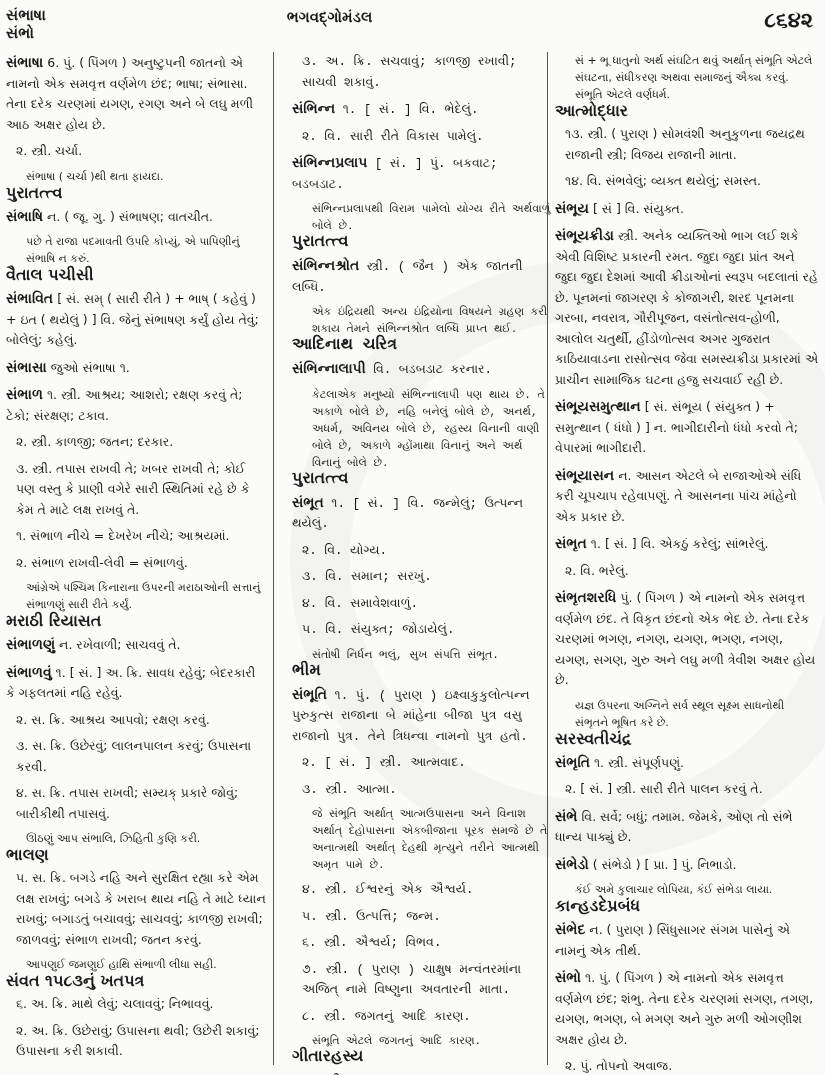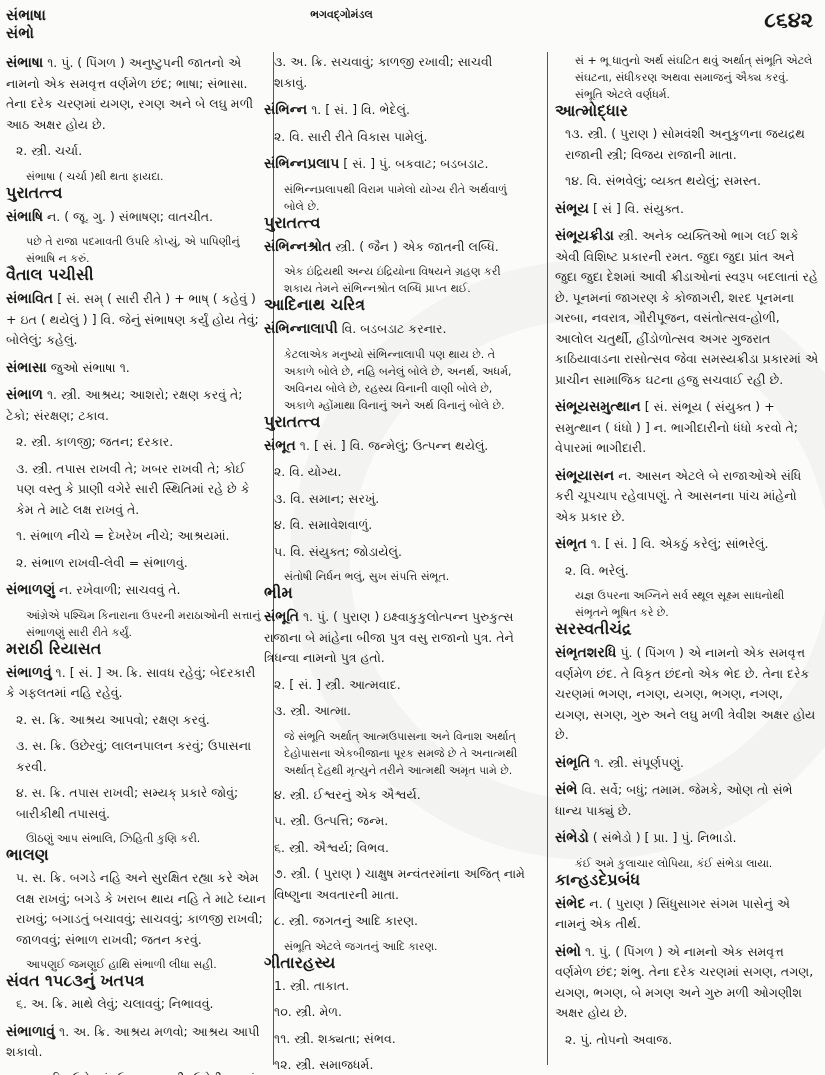--- a/index.html
+++ b/index.html
@@ -4,25 +4,25 @@
 <style>
   html, body { margin: 0; padding: 0; }
   body {
     width: 825px; height: 1075px; overflow: hidden;
     background: #fbfbf9; color: #1a1a1a;
     font-family: "DejaVu Sans", sans-serif;
     position: relative;
   }
   .header { position: absolute; top: 0; left: 0; width: 825px; height: 52px; }
   .hdr-left { position: absolute; left: 6px; top: 6px; font-weight: bold; font-size: 15px; line-height: 18px; }
-  .hdr-center { position: absolute; left: 12px; width: 659px; top: 8px; text-align: center; font-weight: bold; font-size: 11px; }
+  .hdr-center { position: absolute; left: 0; width: 659px; top: 8px; text-align: center; font-weight: bold; font-size: 15px; }
   .hdr-right { position: absolute; right: 12px; top: 8px; font-size: 21px; font-weight: bold; }
   .col { position: absolute; top: 52px; bottom: 0; font-size: 12.5px; line-height: 20.5px; overflow: hidden; }
   .c1 { left: 6px; width: 262px; }
-  .c2 { left: 264px; width: 262px; }
+  .c2 { left: 292px; width: 262px; font-family: Liberation Mono, monospace; }
   .c3 { left: 555px; width: 264px; }
   .rule { position: absolute; top: 52px; bottom: 10px; width: 1px; background: #555; }
   .r1 { left: 273px; }
   .r2 { left: 547px; }
   .entry { margin: 0 0 6px 0; }
   .hw { font-weight: bold; font-size: 14px; }
   .sense { display: block; padding-left: 10px; }
   .quote { display: block; padding-left: 20px; font-size: 11px; line-height: 17px; }
   .src { display: block; font-size: 16px; font-weight: bold; line-height: 15px; }
   .watermark { position: absolute; left: 290px; top: 260px; width: 480px; height: 480px; border-radius: 50%; border: 60px solid rgba(0,0,0,0.03); pointer-events: none; }
@@ -35,21 +35,21 @@
 <div class="header">
   <div class="hdr-left">
     <div>સંભાષા</div>
     <div>સંભો</div>
   </div>
   <div class="hdr-center">ભગવદ્ગોમંડલ</div>
   <div class="hdr-right">૮૬૪૨</div>
 </div>
 
 <div class="col c1">
-    <div class="entry"><span class="hw">સંભાષા</span> <span>૧. પું. ( પિંગળ ) અનુષ્ટુપની જાતનો એ નામનો એક સમવૃત્ત વર્ણમેળ છંદ; ભાષા; સંભાસા. તેના દરેક ચરણમાં યગણ, રગણ અને બે લઘુ મળી આઠ અક્ષર હોય છે.</span></div>
+    <div class="entry"><span class="hw">સંભાષા</span> <span>6. પું. ( પિંગળ ) અનુષ્ટુપની જાતનો એ નામનો એક સમવૃત્ત વર્ણમેળ છંદ; ભાષા; સંભાસા. તેના દરેક ચરણમાં યગણ, રગણ અને બે લઘુ મળી આઠ અક્ષર હોય છે.</span></div>
     <div class="entry">
       <span class="sense">૨. સ્ત્રી. ચર્ચા.</span>
     </div>
     <div class="entry">
       <span class="quote">સંભાષા ( ચર્ચા )થી થતા ફાયદા.</span>
       <span class="src">પુરાતત્ત્વ</span>
     </div>
     <div class="entry"><span class="hw">સંભાષિ</span> <span>ન. ( જૂ. ગુ. ) સંભાષણ; વાતચીત.</span></div>
     <div class="entry">
       <span class="quote">પછે તે રાજા પદમાવતી ઉપરિ કોપ્યું, એ પાપિણીનું સંભાષિ ન કરું.</span>
@@ -63,25 +63,25 @@
     </div>
     <div class="entry">
       <span class="sense">૩. સ્ત્રી. તપાસ રાખવી તે; ખબર રાખવી તે; કોઈ પણ વસ્તુ કે પ્રાણી વગેરે સારી સ્થિતિમાં રહે છે કે કેમ તે માટે લક્ષ રાખવું તે.</span>
     </div>
     <div class="entry">
       <span class="sense">૧. સંભાળ નીચે = દેખરેખ નીચે; આશ્રયમાં.</span>
     </div>
     <div class="entry">
       <span class="sense">૨. સંભાળ રાખવી-લેવી = સંભાળવું.</span>
     </div>
-    <div class="entry"><span class="hw">સંભાળણું</span> <span>ન. રખેવાળી; સાચવવું તે.</span></div>
     <div class="entry">
       <span class="quote">આંગ્રેએ પશ્ચિમ કિનારાના ઉપરની મરાઠાઓની સત્તાનું સંભાળણું સારી રીતે કર્યું.</span>
       <span class="src">મરાઠી રિયાસત</span>
     </div>
+    <div class="entry"><span class="hw">સંભાળણું</span> <span>ન. રખેવાળી; સાચવવું તે.</span></div>
     <div class="entry"><span class="hw">સંભાળવું</span> <span>૧. [ સં. ] અ. ક્રિ. સાવધ રહેવું; બેદરકારી કે ગફલતમાં નહિ રહેવું.</span></div>
     <div class="entry">
       <span class="sense">૨. સ. ક્રિ. આશ્રય આપવો; રક્ષણ કરવું.</span>
     </div>
     <div class="entry">
       <span class="sense">૩. સ. ક્રિ. ઉછેરવું; લાલનપાલન કરવું; ઉપાસના કરવી.</span>
     </div>
     <div class="entry">
       <span class="sense">૪. સ. ક્રિ. તપાસ રાખવી; સમ્યક્ પ્રકારે જોવું; બારીકીથી તપાસવું.</span>
     </div>
@@ -92,21 +92,20 @@
     <div class="entry">
       <span class="sense">૫. સ. ક્રિ. બગડે નહિ અને સુરક્ષિત રહ્યા કરે એમ લક્ષ રાખવું; બગડે કે ખરાબ થાય નહિ તે માટે ધ્યાન રાખવું; બગાડતું બચાવવું; સાચવવું; કાળજી રાખવી; જાળવવું; સંભાળ રાખવી; જતન કરવું.</span>
     </div>
     <div class="entry">
       <span class="quote">આપણુઈ જમણુઈ હાથિ સંભાળી લીધા સહી.</span>
       <span class="src">સંવત ૧૫૮૩નું ખતપત્ર</span>
     </div>
     <div class="entry">
       <span class="sense">૬. અ. ક્રિ. માથે લેવું; ચલાવવું; નિભાવવું.</span>
     </div>
-    <div class="entry"><span class="hw">સંભાળાવું</span> <span>૧. અ. ક્રિ. આશ્રય મળવો; આશ્રય આપી શકાવો.</span></div>
     <div class="entry">
       <span class="sense">૨. અ. ક્રિ. ઉછેરાવું; ઉપાસના થવી; ઉછેરી શકાવું; ઉપાસના કરી શકાવી.</span>
     </div>
   </div>
 <div class="rule r1"></div>
 <div class="col c2">
     <div class="entry">
       <span class="sense">૩. અ. ક્રિ. સચવાવું; કાળજી રખાવી; સાચવી શકાવું.</span>
     </div>
     <div class="entry"><span class="hw">સંભિન્ન</span> <span>૧. [ સં. ] વિ. ભેદેલું.</span></div>
@@ -200,26 +199,29 @@
       <span class="sense">૧૪. વિ. સંભવેલું; વ્યક્ત થયેલું; સમસ્ત.</span>
     </div>
     <div class="entry"><span class="hw">સંભૂય</span> <span>[ સં ] વિ. સંયુક્ત.</span></div>
     <div class="entry"><span class="hw">સંભૂયક્રીડા</span> <span>સ્ત્રી. અનેક વ્યક્તિઓ ભાગ લઈ શકે એવી વિશિષ્ટ પ્રકારની રમત. જુદા જુદા પ્રાંત અને જુદા જુદા દેશમાં આવી ક્રીડાઓનાં સ્વરૂપ બદલાતાં રહે છે. પૂનમનાં જાગરણ કે કોજાગરી, શરદ પૂનમના ગરબા, નવરાત્ર, ગૌરીપૂજન, વસંતોત્સવ-હોળી, આલોલ ચતુર્થી, હીંડોળોત્સવ અગર ગુજરાત કાઠિયાવાડના રાસોત્સવ જેવા સમસ્યક્રીડા પ્રકારમાં એ પ્રાચીન સામાજિક ઘટના હજુ સચવાઈ રહી છે.</span></div>
     <div class="entry"><span class="hw">સંભૂયસમુત્થાન</span> <span>[ સં. સંભૂય ( સંયુક્ત ) + સમુત્થાન ( ધંધો ) ] ન. ભાગીદારીનો ધંધો કરવો તે; વેપારમાં ભાગીદારી.</span></div>
     <div class="entry"><span class="hw">સંભૂયાસન</span> <span>ન. આસન એટલે બે રાજાઓએ સંધિ કરી ચૂપચાપ રહેવાપણું. તે આસનના પાંચ માંહેનો એક પ્રકાર છે.</span></div>
     <div class="entry"><span class="hw">સંભૃત</span> <span>૧. [ સં. ] વિ. એકઠું કરેલું; સાંભરેલું.</span></div>
     <div class="entry">
       <span class="sense">૨. વિ. ભરેલું.</span>
     </div>
+    <div class="entry"><span class="hw">સંભૃતશરધિ</span> <span>પું. ( પિંગળ ) એ નામનો એક સમવૃત્ત વર્ણમેળ છંદ. તે વિકૃત છંદનો એક ભેદ છે. તેના દરેક ચરણમાં ભગણ, નગણ, યગણ, ભગણ, નગણ, યગણ, સગણ, ગુરુ અને લઘુ મળી ત્રેવીશ અક્ષર હોય છે.</span></div>
     <div class="entry">
       <span class="quote">યજ્ઞ ઉપરના અગ્નિને સર્વ સ્થૂલ સૂક્ષ્મ સાધનોથી સંભૃતને ભૂષિત કરે છે.</span>
       <span class="src">સરસ્વતીચંદ્ર</span>
     </div>
-    <div class="entry"><span class="hw">સંભૃતશરધિ</span> <span>પું. ( પિંગળ ) એ નામનો એક સમવૃત્ત વર્ણમેળ છંદ. તે વિકૃત છંદનો એક ભેદ છે. તેના દરેક ચરણમાં ભગણ, નગણ, યગણ, ભગણ, નગણ, યગણ, સગણ, ગુરુ અને લઘુ મળી ત્રેવીશ અક્ષર હોય છે.</span></div>
     <div class="entry"><span class="hw">સંભૃતિ</span> <span>૧. સ્ત્રી. સંપૂર્ણપણું.</span></div>
+    <div class="entry">
+      <span class="sense">૨. [ સં. ] સ્ત્રી. સારી રીતે પાલન કરવું તે.</span>
+    </div>
     <div class="entry"><span class="hw">સંભે</span> <span>વિ. સર્વે; બધું; તમામ. જેમકે, ઓણ તો સંભે ધાન્ય પાક્યું છે.</span></div>
     <div class="entry"><span class="hw">સંભેડો</span> <span>( સંભેડો ) [ પ્રા. ] પું. નિભાડો.</span></div>
     <div class="entry">
       <span class="quote">કંઈ અમે કુલાચાર લોપિયા, કંઈ સંભેડા લાયા.</span>
       <span class="src">કાન્હડદેપ્રબંધ</span>
     </div>
     <div class="entry"><span class="hw">સંભેદ</span> <span>ન. ( પુરાણ ) સિંધુસાગર સંગમ પાસેનું એ નામનું એક તીર્થ.</span></div>
     <div class="entry"><span class="hw">સંભો</span> <span>૧. પું. ( પિંગળ ) એ નામનો એક સમવૃત્ત વર્ણમેળ છંદ; શંભુ. તેના દરેક ચરણમાં સગણ, તગણ, યગણ, ભગણ, બે મગણ અને ગુરુ મળી ઓગણીશ અક્ષર હોય છે.</span></div>
     <div class="entry">
       <span class="sense">૨. પું. તોપનો અવાજ.</span>

